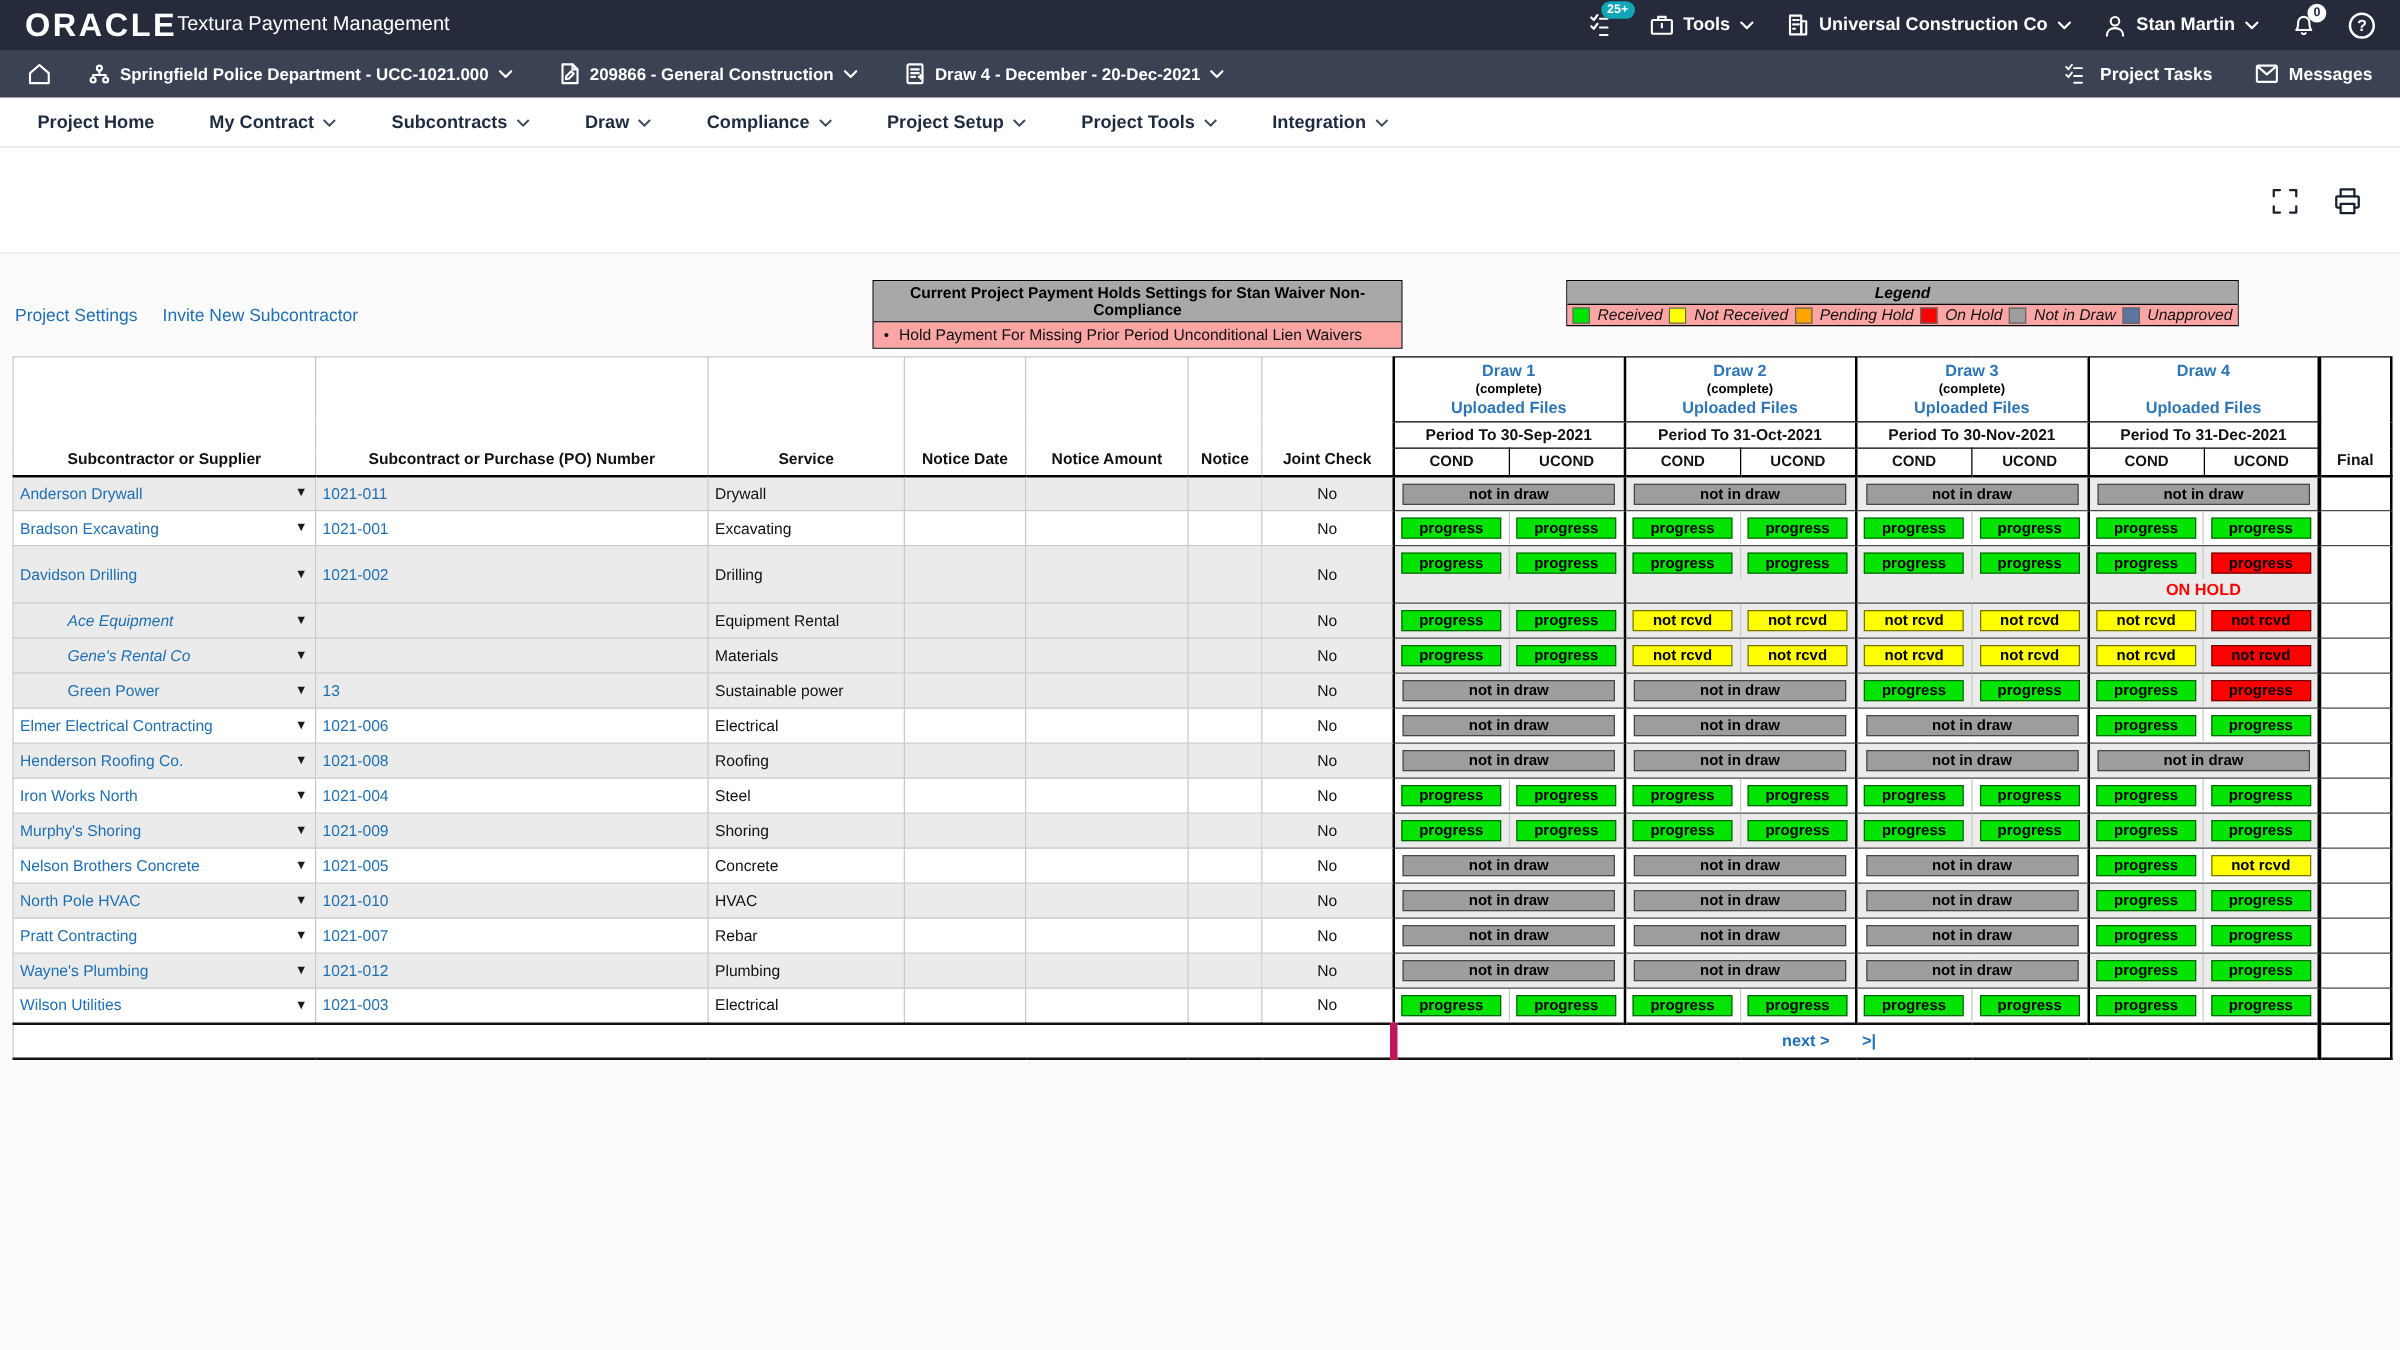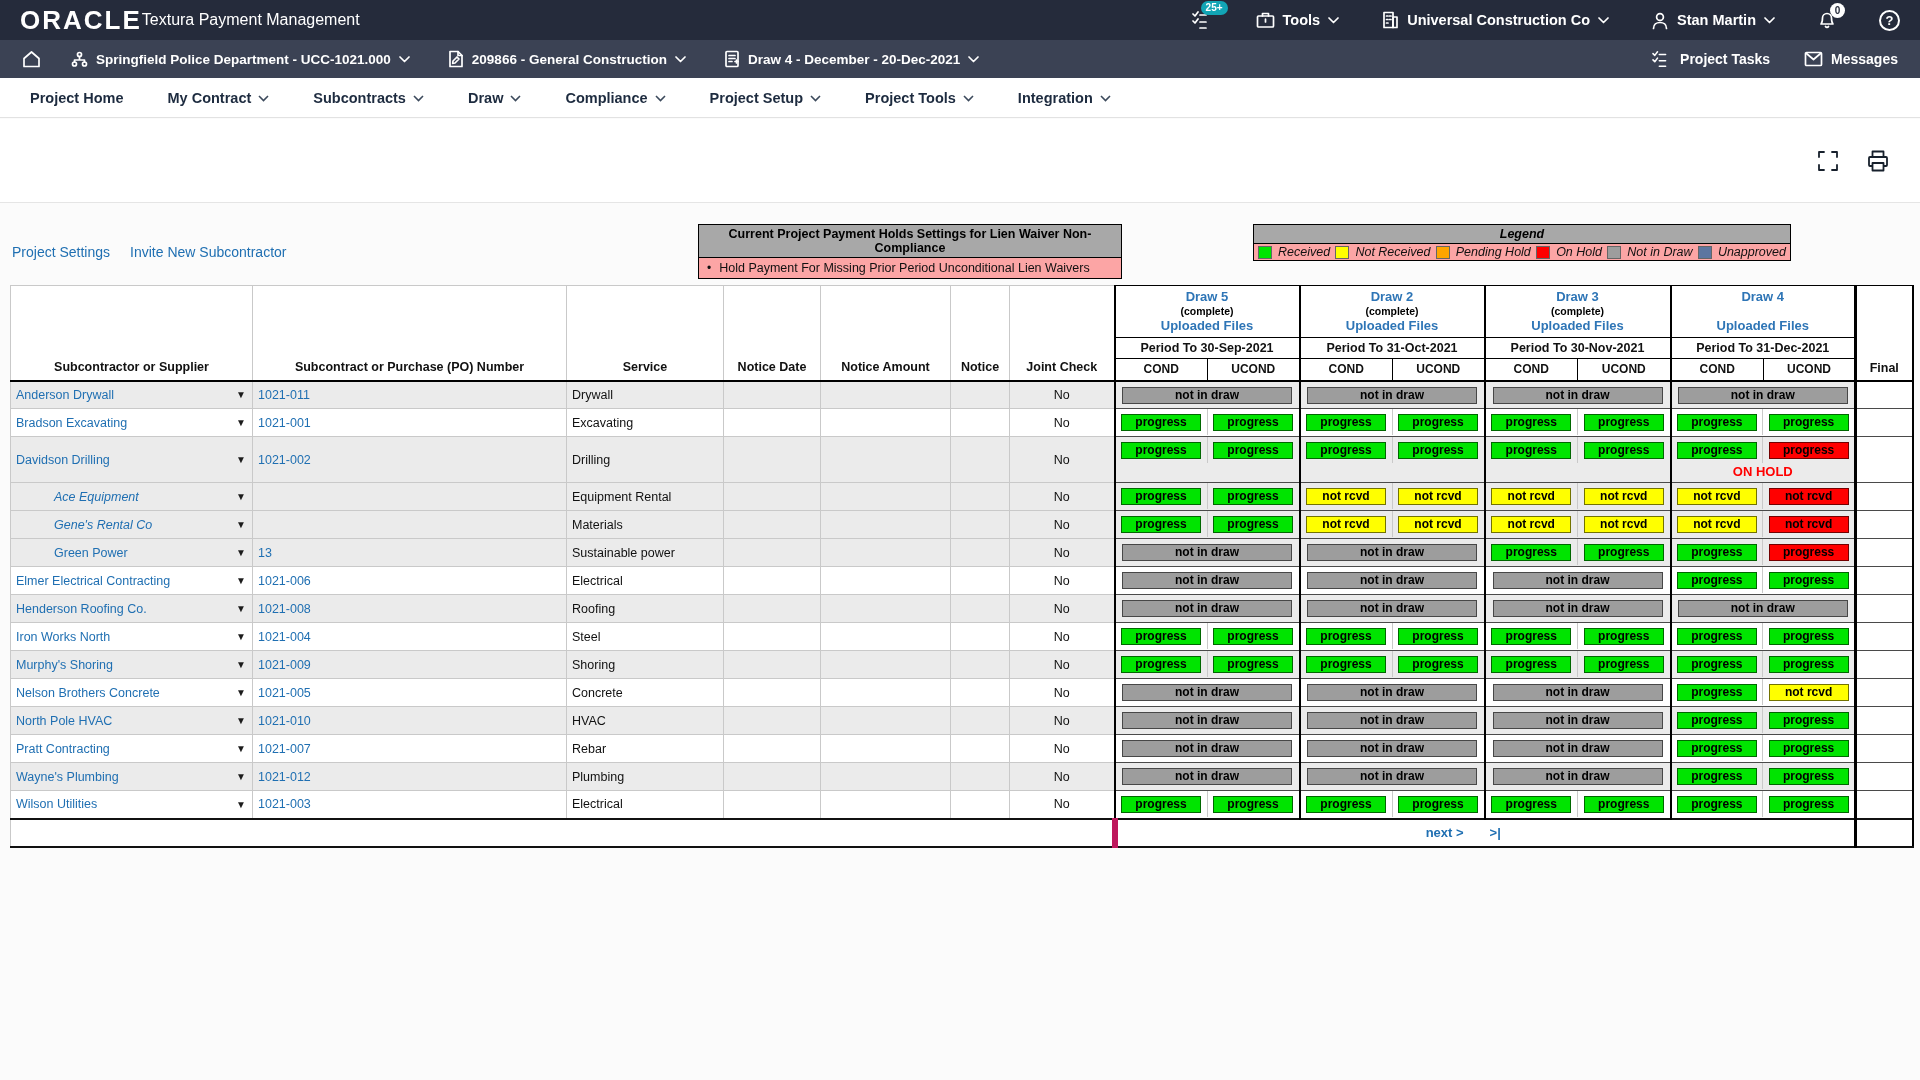--- a/index.html
+++ b/index.html
@@ -5,21 +5,21 @@
   * { box-sizing: border-box; margin: 0; padding: 0; }
   html,body { width:1920px; height:1080px; }
   body { font-family:"Liberation Sans", sans-serif; background:#fbfbfb; position:relative; overflow:hidden; }
   a { text-decoration:none; }
 
   
   .appbar { position:absolute; top:0; left:0; width:1920px; height:40px; background:#252b3b;
             display:flex; align-items:center; padding:0 20px; color:#fff; z-index:5;}
   .logo { font-size:26px; font-weight:800; letter-spacing:2px; color:#fff; }
   .product { font-size:16px; font-weight:400; color:#fff; }
-  .appbar-right { margin-left:auto; display:flex; align-items:center; gap:42px; }
+  .appbar-right { margin-left:auto; display:flex; align-items:center; gap:26px; }
   .appbar-item { display:flex; align-items:center; gap:8px; font-size:14.5px; font-weight:600; color:#fff; cursor:pointer; }
   .icon-wrap { position:relative; display:flex; align-items:center; }
   .badge-teal { position:absolute; top:-9px; right:-14px; background:#12a5b5; color:#fff;
                 border-radius:10px; font-size:10px; font-weight:700; padding:1px 5px; line-height:12px;}
   .badge-white { position:absolute; top:-7px; right:-8px; background:#fff; color:#252b3b;
                  border-radius:50%; width:15px; height:15px; font-size:10px; font-weight:700;
                  display:flex; align-items:center; justify-content:center; }
   .help-circle { width:21px; height:21px; border:2px solid #fff; border-radius:50%; color:#fff;
                  font-size:13px; font-weight:700; display:flex; align-items:center; justify-content:center; }
   .chev { width:11px; height:7px; }
@@ -312,21 +312,21 @@
     </svg>
   </div>
 </div>
 
 <div class="action-links">
   <a class="blue-link">Project Settings</a>
   <a class="blue-link">Invite New Subcontractor</a>
 </div>
 
 <div class="info-box holds-box">
-  <div class="box-header">Current Project Payment Holds Settings for Lien Waiver Non-Compliance</div>
+  <div class="box-header">Current Project Payment Holds Settings for Stan Waiver Non-Compliance</div>
   <div class="box-body">
     <div class="holds-item">
       <span class="bullet">•</span>
       <span>Hold Payment For Missing Prior Period Unconditional Lien Waivers</span>
     </div>
   </div>
 </div>
 
 <div class="info-box legend-box">
   <div class="box-header">Legend</div>
@@ -380,21 +380,21 @@
   <thead>
     <tr style="height: 52px;">
         <th class="lhead" rowspan="3">Subcontractor or Supplier</th>
         <th class="lhead" rowspan="3">Subcontract or Purchase (PO) Number</th>
         <th class="lhead" rowspan="3">Service</th>
         <th class="lhead" rowspan="3">Notice Date</th>
         <th class="lhead" rowspan="3">Notice Amount</th>
         <th class="lhead" rowspan="3">Notice</th>
         <th class="lhead" rowspan="3">Joint Check</th>
         <th class="dhead gs" colspan="2">
-          <div class="dh-name">Draw 5</div>
+          <div class="dh-name">Draw 1</div>
           <div class="dh-complete">(complete)</div>
           <div class="dh-files">Uploaded Files</div>
         </th>
         <th class="dhead gs" colspan="2">
           <div class="dh-name">Draw 2</div>
           <div class="dh-complete">(complete)</div>
           <div class="dh-files">Uploaded Files</div>
         </th>
         <th class="dhead gs" colspan="2">
           <div class="dh-name">Draw 3</div>

